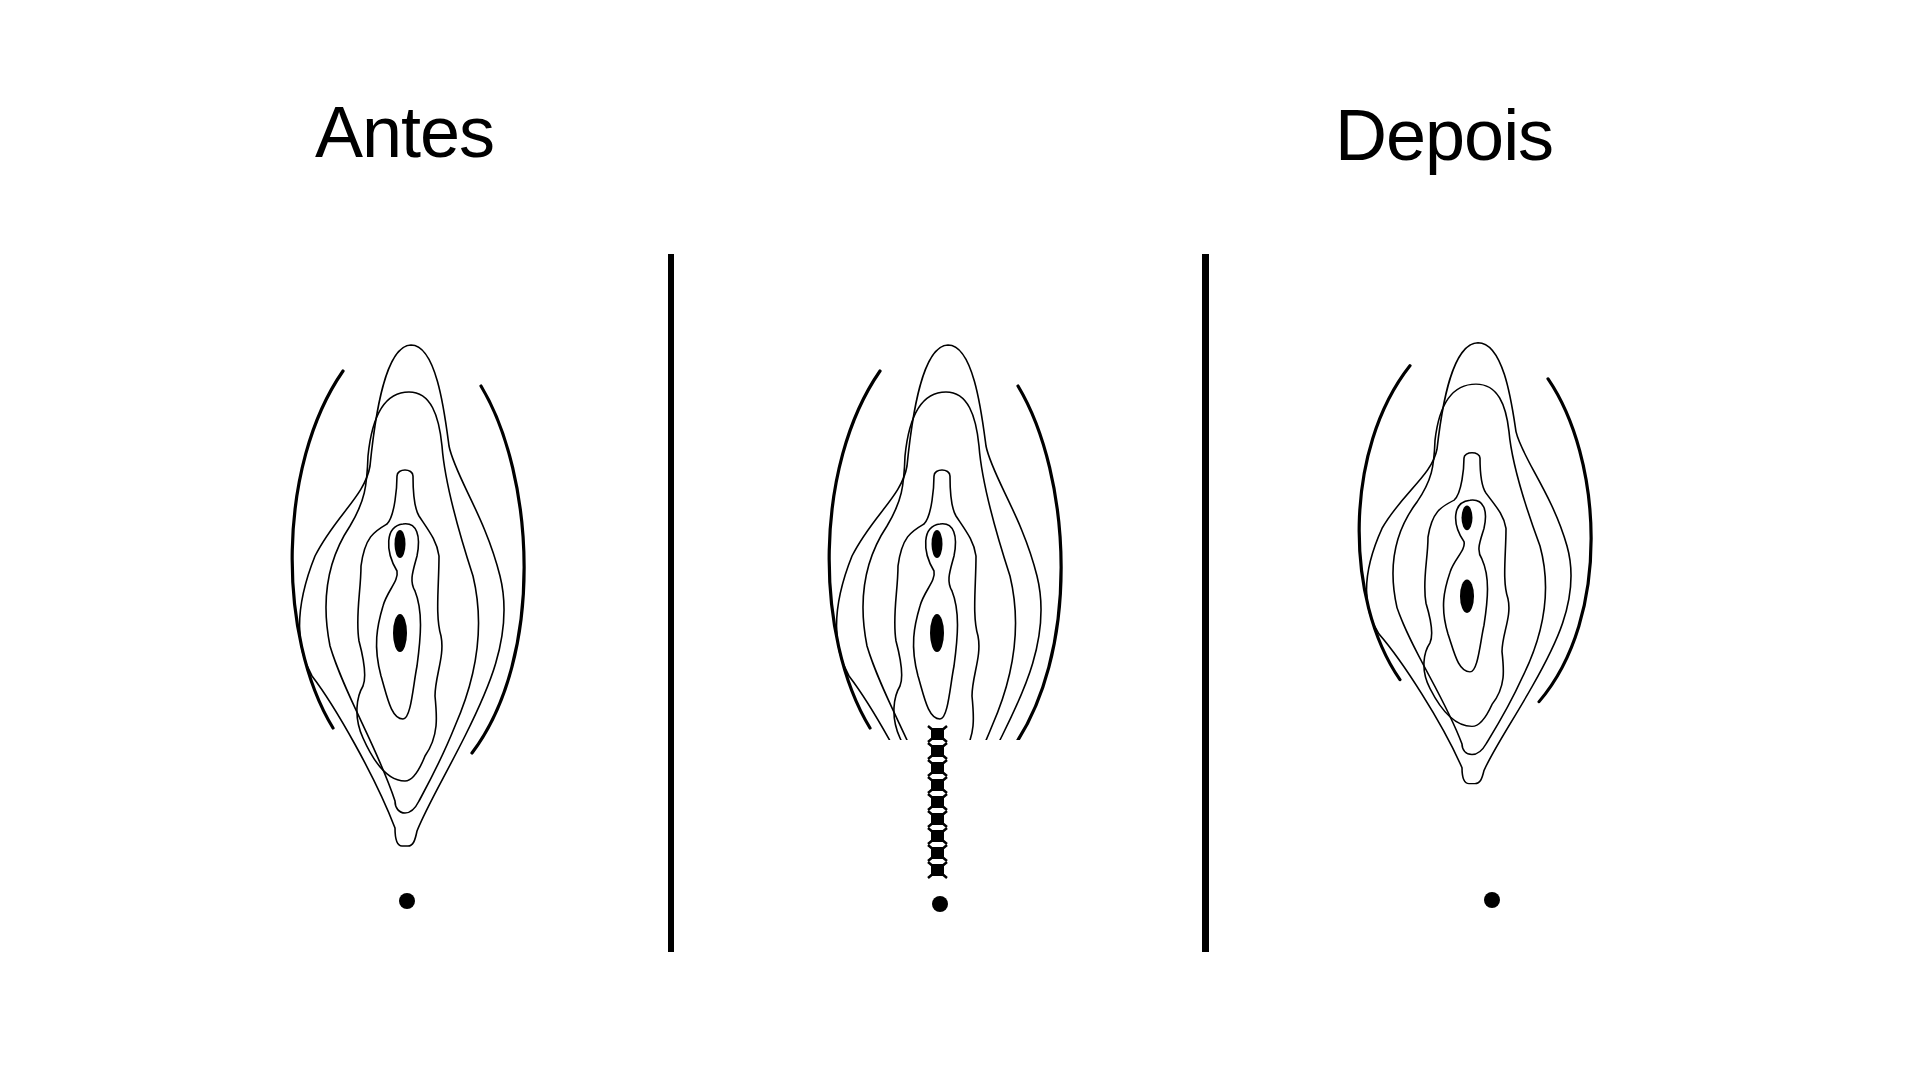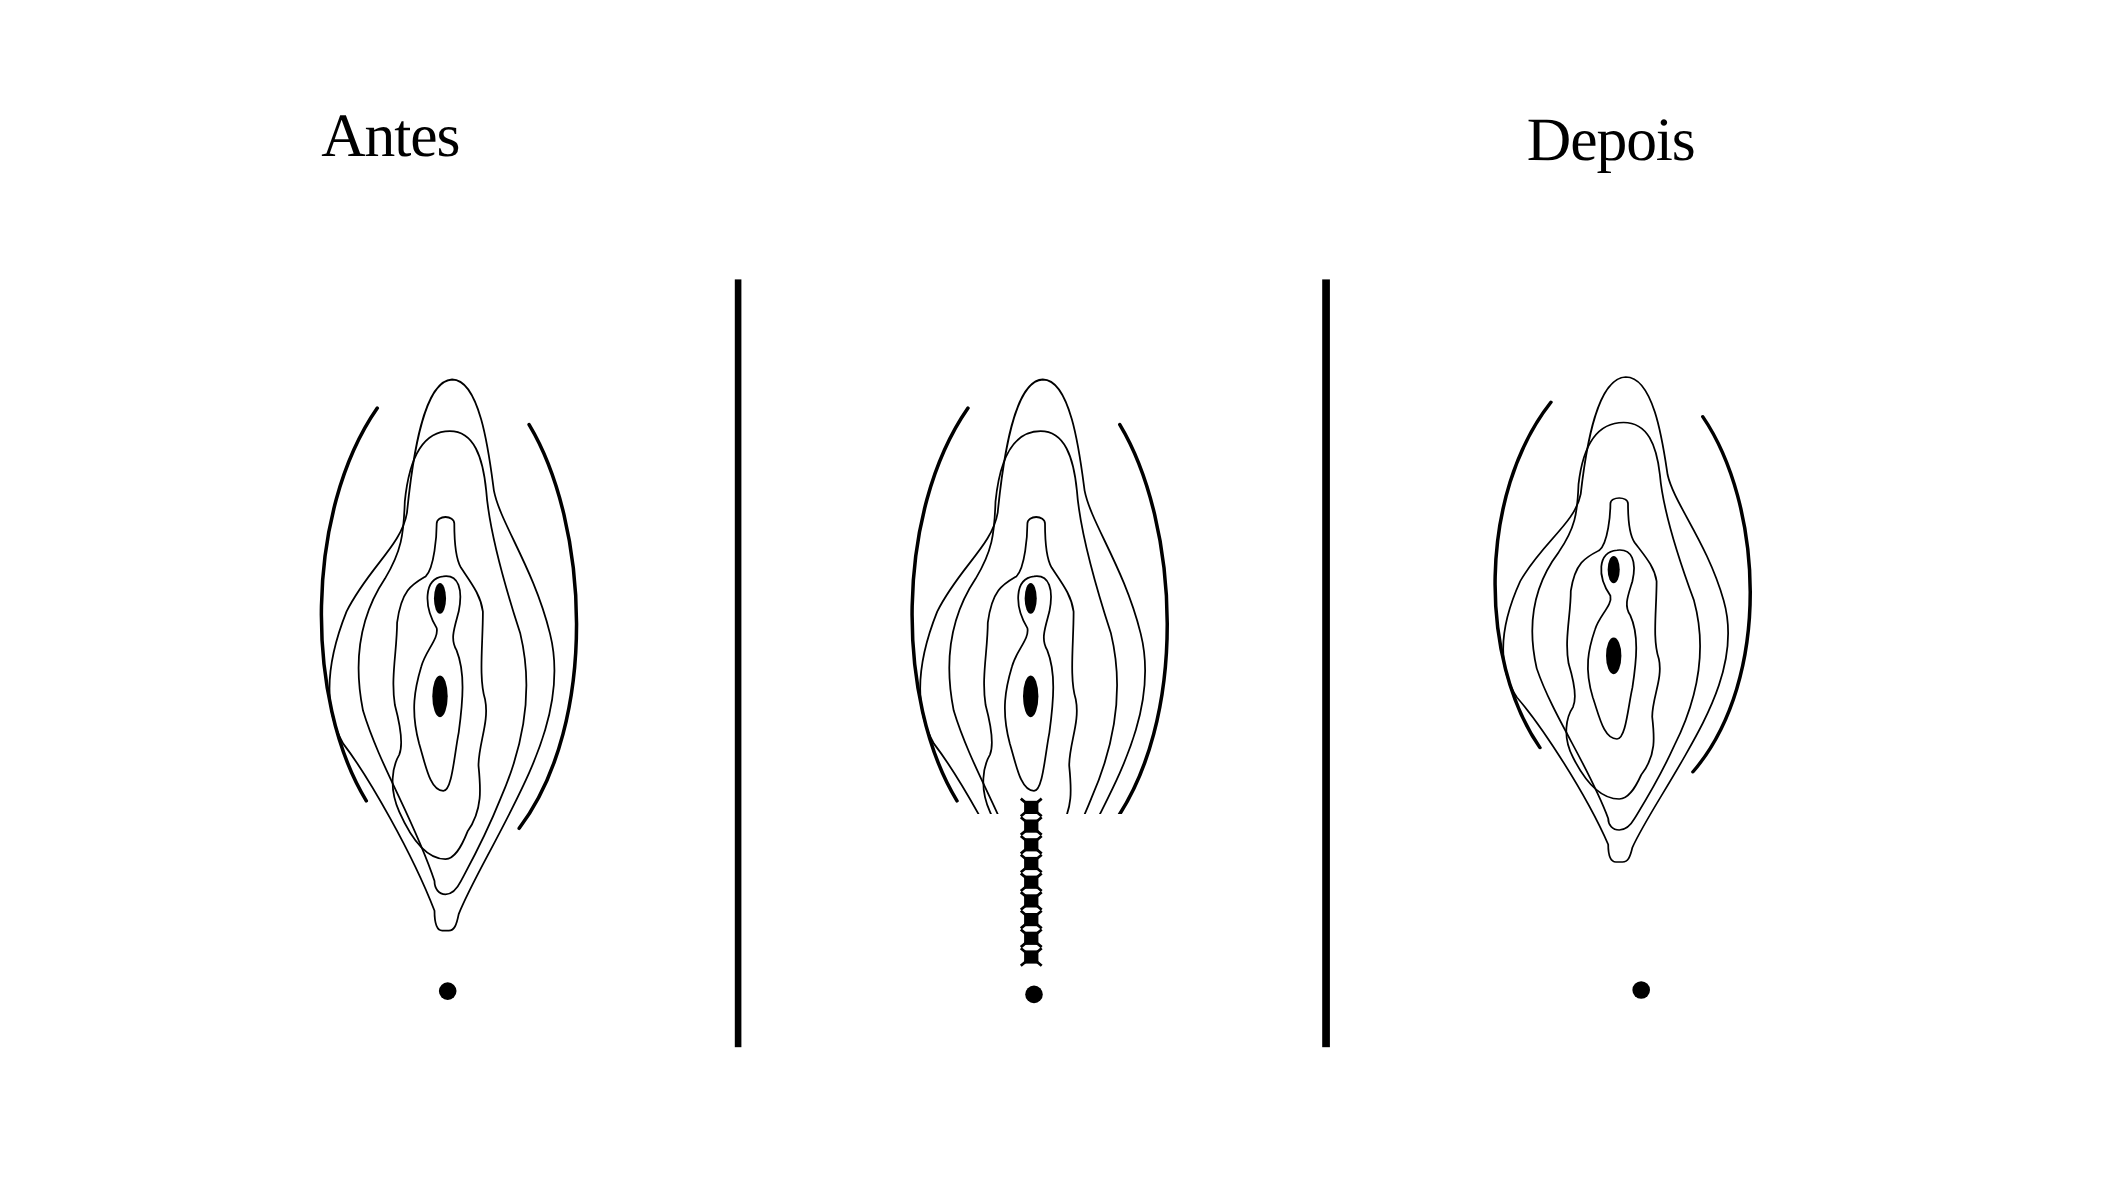--- a/index.html
+++ b/index.html
@@ -1,19 +1,19 @@
 <!DOCTYPE html>
 <html><head>
 <meta charset="utf-8">
 <style>
   html, body { margin:0; padding:0; background:#ffffff; }
   body { width:1920px; height:1080px; position:relative; overflow:hidden; font-family:"DejaVu Sans", sans-serif; }
-  .title { position:absolute; font-family:Liberation Serif, serif; font-size:56px; color:#000; line-height:1; letter-spacing:-1px; white-space:nowrap; }
+  .title { position:absolute; font-family:Liberation Sans, sans-serif; font-size:72px; color:#000; line-height:1; letter-spacing:-1px; white-space:nowrap;margin-left:23px; }
   #title-before { left:292px; top:96px; }
-  #title-after { left:1388px; top:99px; }
+  #title-after { left:1312px; top:99px; }
   svg.art { position:absolute; left:0; top:0; width:1920px; height:1080px; }
   .thin { fill:none; stroke:#000; stroke-width:1.6; }
   .thick { fill:none; stroke:#000; stroke-width:3.2; stroke-linecap:round; }
   .sep { fill:#000; }
   .dot { fill:#000; }
 </style>
 </head>
 <body>
 
 <div class="title" id="title-before">Antes</div>

